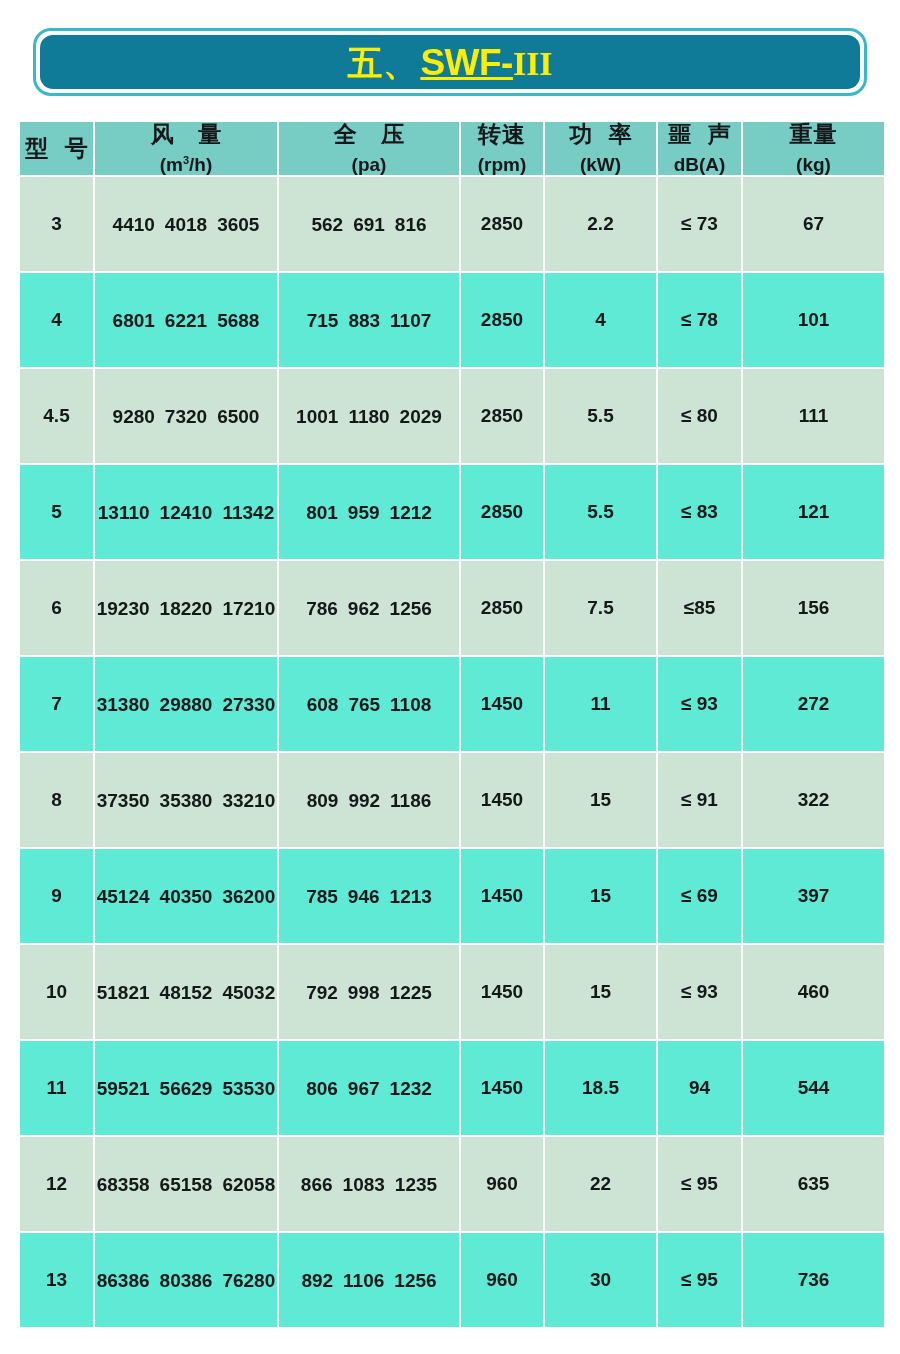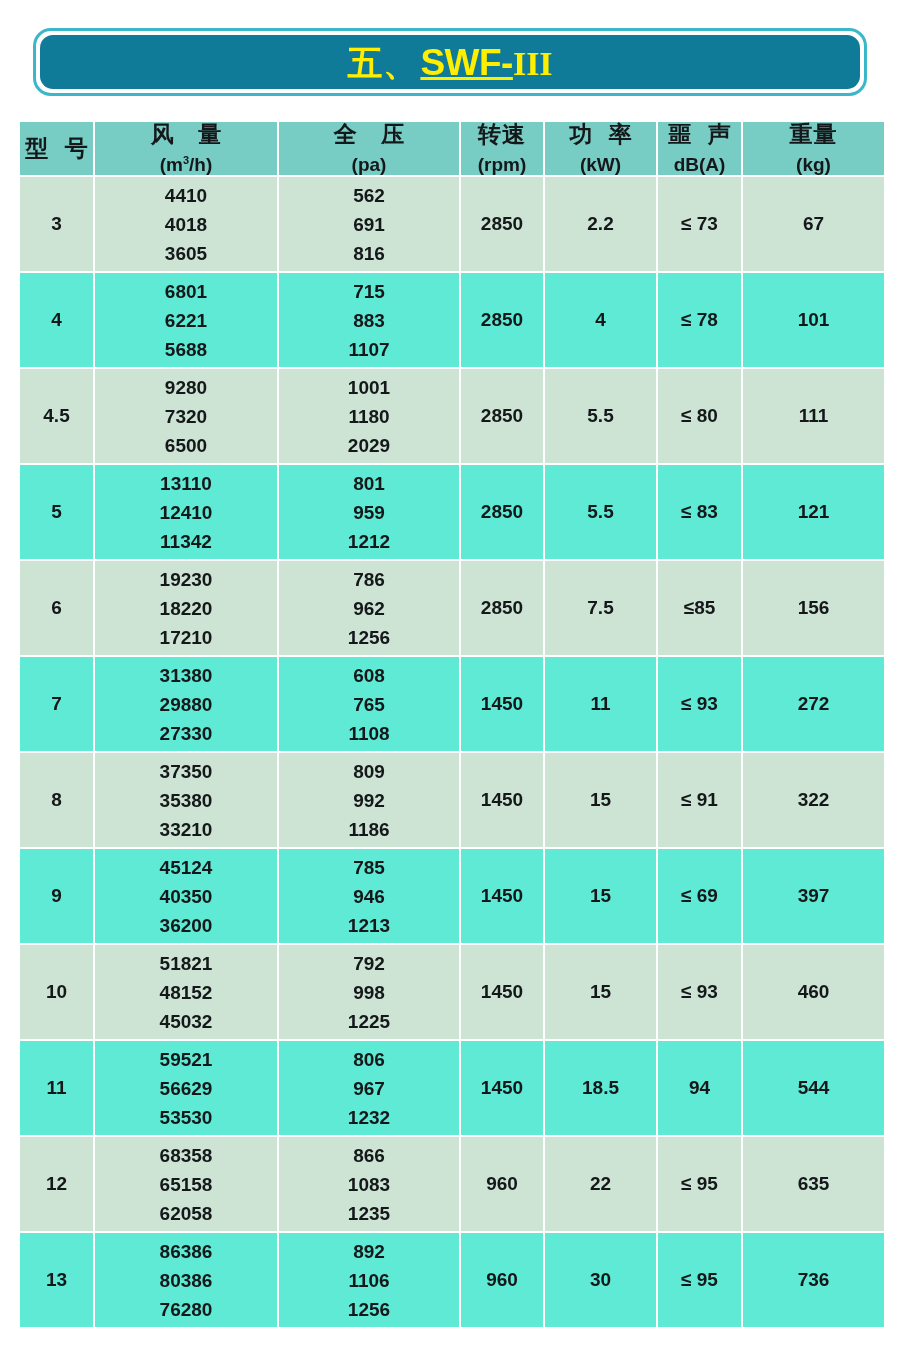--- a/index.html
+++ b/index.html
@@ -120,21 +120,21 @@
   table.perf tbody td {
     height: 94px;
     font-size: 19px;
     font-weight: bold;
   }
   tbody tr.shade-a td { background: #cde3d4; }
   tbody tr.shade-b td { background: #5eead4; }
 
   .triple {
     display: flex;
-    flex-direction: column;
+    flex-direction: row;
     justify-content: center;
     gap: 10px;
     line-height: 1;
   }
   .triple span { display: block; }
 
   
   col.c-model   { width: 73px; }
   col.c-flow    { width: 182px; }
   col.c-press   { width: 180px; }

